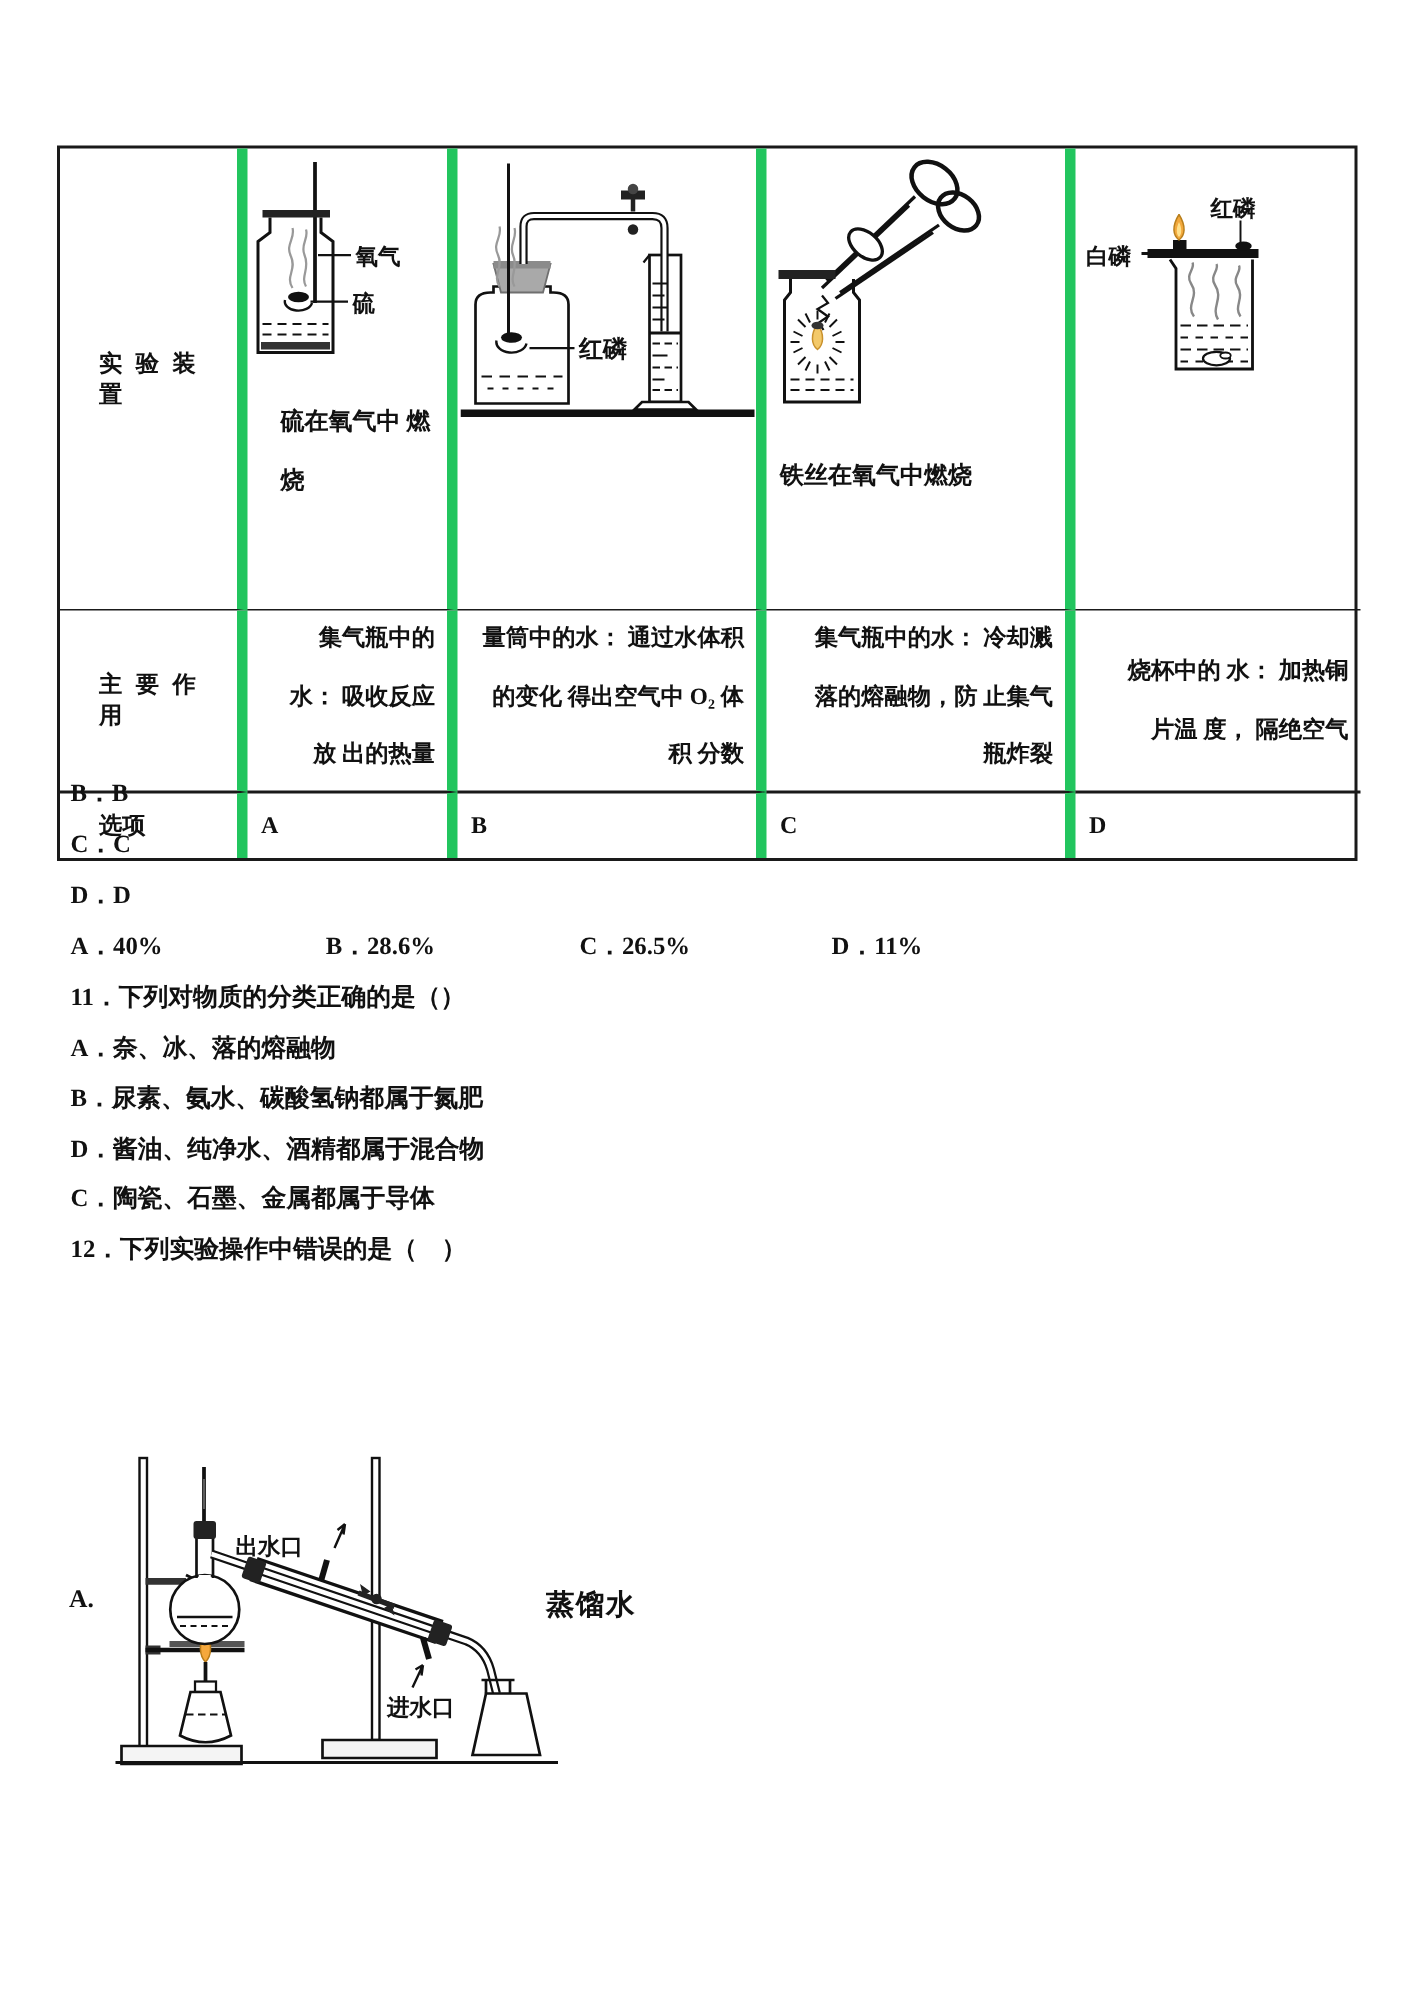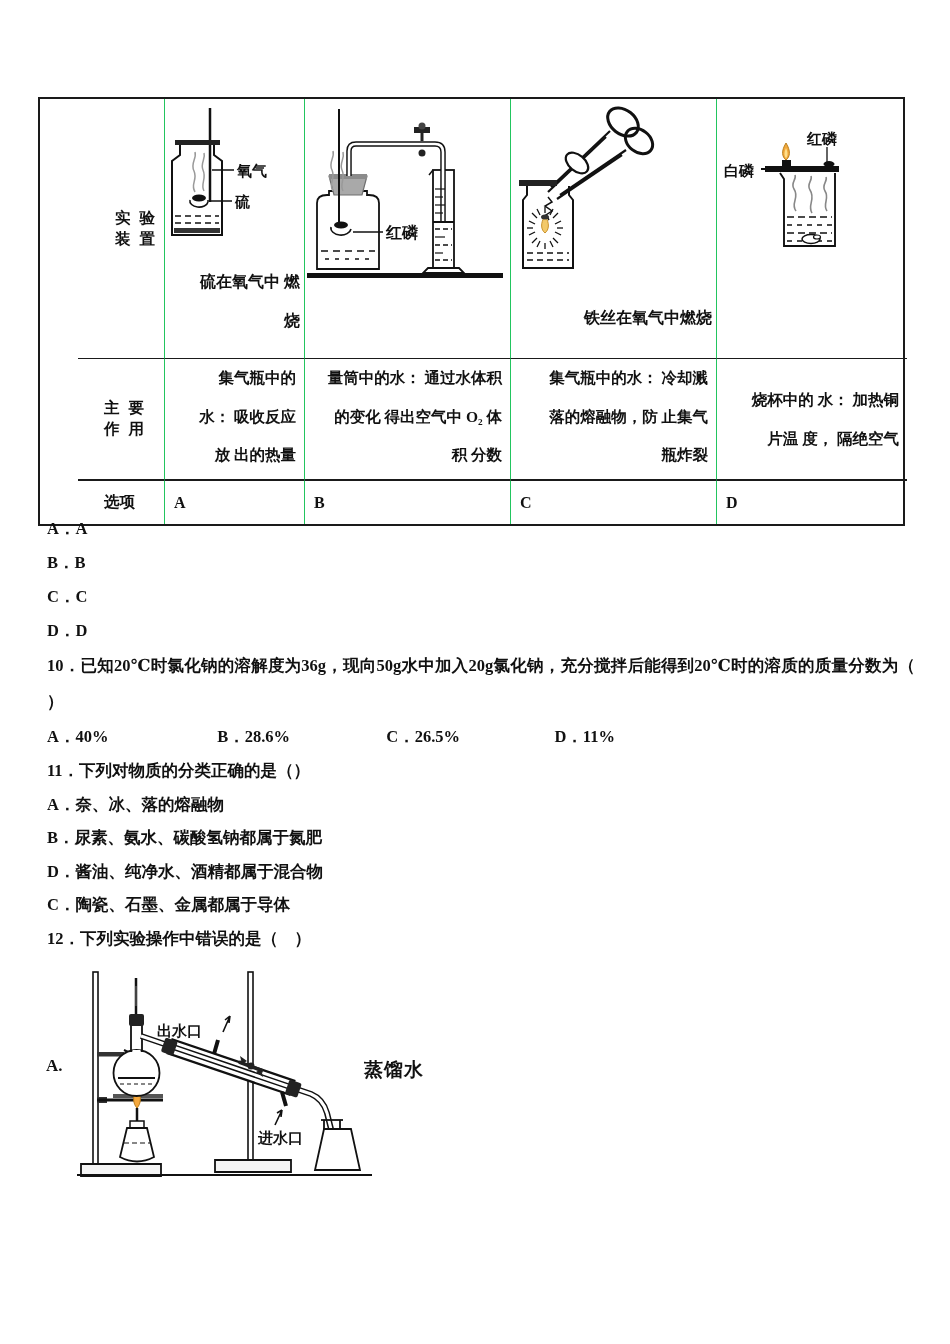--- a/index.html
+++ b/index.html
@@ -2,27 +2,27 @@
 <html><head>
 <meta charset="utf-8">
 <style>
   html,body{margin:0;padding:0;background:#888;}
   .page{position:relative;width:950px;height:1344px;background:#ffffff;margin:0 auto;overflow:hidden;
         font-family:"Liberation Serif","DejaVu Serif",serif;color:#111;}
   
   .qtable{position:absolute;left:38px;top:97px;width:867px;display:grid;
           grid-template-columns:125px 140px 206px 206px 190px;
           border:2px solid #1a1a1a;box-sizing:border-box;background:#fff;}
-  .cell{border-right:1px solid #22c55e;border-bottom:1px solid #1a1a1a;box-sizing:border-box;
+  .cell{border-right:7px solid #22c55e;border-bottom:1px solid #1a1a1a;box-sizing:border-box;
         position:relative;font-weight:bold;font-size:15.5px;overflow:hidden;}
   .cell.lastcol{border-right:none;}
-  .cell.r1{height:260px;text-align:right;}
+  .cell.r1{height:308px;}
   .cell.r2{height:121px;}
   .cell.r3{height:44px;border-bottom:none;border-top:1px solid #1a1a1a;}
-  .rowhead{display:flex;align-items:center;padding-left:26px;margin-left:38px;}
+  .rowhead{display:flex;align-items:center;padding-left:26px;}
   .rowhead .sp{letter-spacing:9px;}
   .funcell{padding:0 8px;line-height:38.5px;white-space:pre-line;text-align:right;}
   .optcell{display:flex;align-items:center;padding-left:9px;font-size:16px;}
   .caption{position:absolute;left:9px;right:4px;line-height:39px;white-space:pre-line;font-size:16px;}
   .capA{top:163px;margin-left:13px;}
   .capB{top:197px;}
   .capC{top:199px;}
   .capD{top:171px;font-size:15.5px;}
   svg{display:block;}
   .svgt{font-family:"Liberation Serif","DejaVu Serif",serif;font-weight:bold;font-size:15px;fill:#111;}
@@ -188,26 +188,24 @@
     <div class="cell r3 rowhead">
       <span>选项</span>
     </div>
     <div class="cell r3 optcell">A</div>
     <div class="cell r3 optcell">B</div>
     <div class="cell r3 optcell">C</div>
     <div class="cell r3 optcell lastcol">D</div>
   </div>
 
   <div class="content">
-    <div class="optline">A．A</div>
     <div class="optline">B．B</div>
     <div class="optline">C．C</div>
     <div class="optline">D．D</div>
 
-    <div class="qpara">10．已知20℃时氯化钠的溶解度为36g，现向50g水中加入20g氯化钠，充分搅拌后能得到20℃时的溶质的质量分数为（  ）</div>
     <div class="optrow">
       <span class="optcol w1">A．40%</span>
       <span class="optcol w2">B．28.6%</span>
       <span class="optcol w3">C．26.5%</span>
       <span class="optcol">D．11%</span>
     </div>
 
     <div class="q11line">11．下列对物质的分类正确的是（）</div>
     <div class="q11line">A．奈、冰、落的熔融物</div>
     <div class="q11line">B．尿素、氨水、碳酸氢钠都属于氮肥</div>

